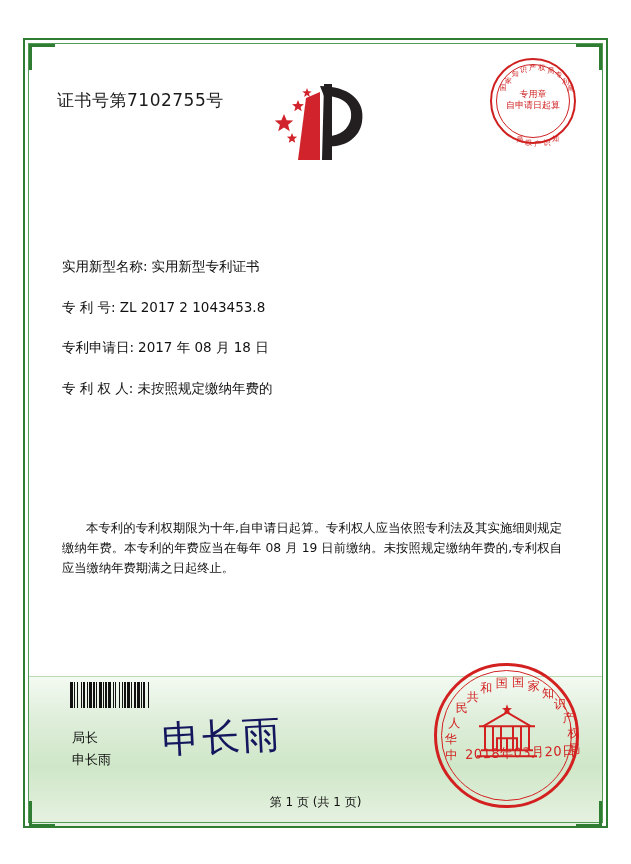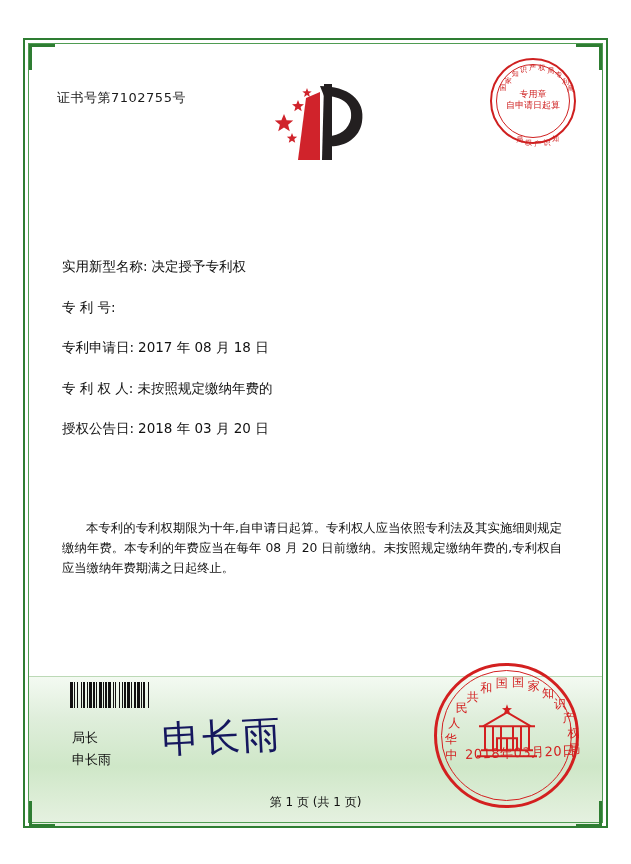--- a/index.html
+++ b/index.html
@@ -67,21 +67,21 @@
   .corner.tl { left: 29px; top: 44px; border-left: 3px solid #2e7d32; border-top: 3px solid #2e7d32; }
   .corner.tr { right: 29px; top: 44px; border-right: 3px solid #2e7d32; border-top: 3px solid #2e7d32; }
   .corner.bl { left: 29px; bottom: 37px; border-left: 3px solid #2e7d32; border-bottom: 3px solid #2e7d32; }
   .corner.br { right: 29px; bottom: 37px; border-right: 3px solid #2e7d32; border-bottom: 3px solid #2e7d32; }
 
   
   .cert-no {
     position: absolute;
     left: 57px;
     top: 89px;
-    font-size: 13px;
+    font-size: 17px;
     color: #1a1a1a;
     letter-spacing: 0.5px;
     font-family: "DejaVu Sans", sans-serif;
   }
 
   
   .logo {
     position: absolute;
     left: 262px;
     top: 78px;
@@ -345,41 +345,38 @@
     <div class="mid-text">
       <div>专用章</div>
       <div>自申请日起算</div>
     </div>
   </div>
 
 
   <div class="fields">
     <div class="field-row">
       <span class="field-label">实用新型名称:</span>
-      <span class="field-value">决定授予专利权</span>
+      <span class="field-value">实用新型专利证书</span>
     </div>
     <div class="field-row">
       <span class="field-label">专 利 号:</span>
+      <span class="field-value">ZL 2017 2 1043453.8</span>
     </div>
     <div class="field-row">
       <span class="field-label">专利申请日:</span>
       <span class="field-value">2017 年 08 月 18 日</span>
     </div>
     <div class="field-row">
       <span class="field-label">专 利 权 人:</span>
       <span class="field-value">未按照规定缴纳年费的</span>
     </div>
-    <div class="field-row">
-      <span class="field-label">授权公告日:</span>
-      <span class="field-value">2018 年 03 月 20 日</span>
-    </div>
   </div>
 
   <div class="body-text">
-    <p>本专利的专利权期限为十年,自申请日起算。专利权人应当依照专利法及其实施细则规定缴纳年费。本专利的年费应当在每年 08 月 20 日前缴纳。未按照规定缴纳年费的,专利权自应当缴纳年费期满之日起终止。</p>
+    <p>本专利的专利权期限为十年,自申请日起算。专利权人应当依照专利法及其实施细则规定缴纳年费。本专利的年费应当在每年 08 月 19 日前缴纳。未按照规定缴纳年费的,专利权自应当缴纳年费期满之日起终止。</p>
   </div>
 
   <div class="barcode" id="barcode">
       <i style="width: 3px; background: rgb(17, 17, 17);"></i>
       <i style="width: 1px; background: transparent;"></i>
       <i style="width: 1px; background: rgb(17, 17, 17);"></i>
       <i style="width: 2px; background: transparent;"></i>
       <i style="width: 1px; background: rgb(17, 17, 17);"></i>
       <i style="width: 3px; background: transparent;"></i>
       <i style="width: 1px; background: rgb(17, 17, 17);"></i>

